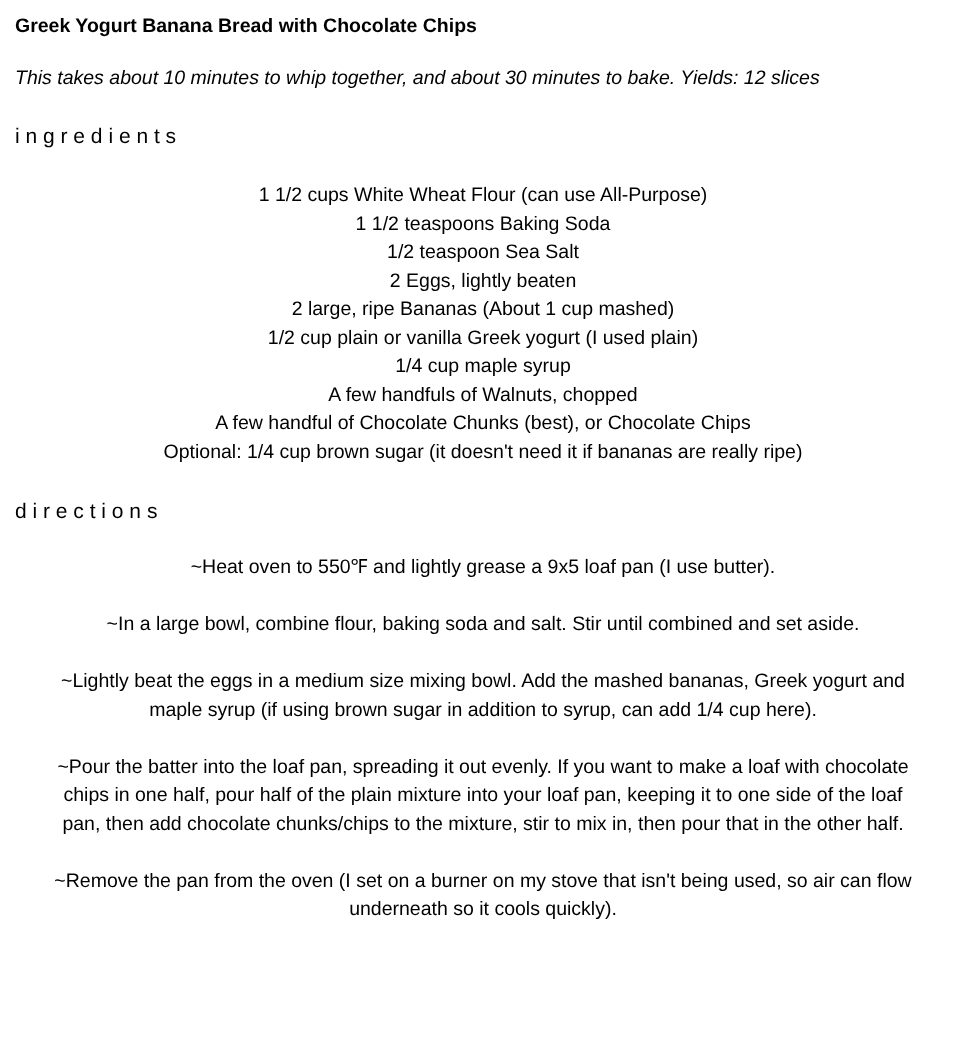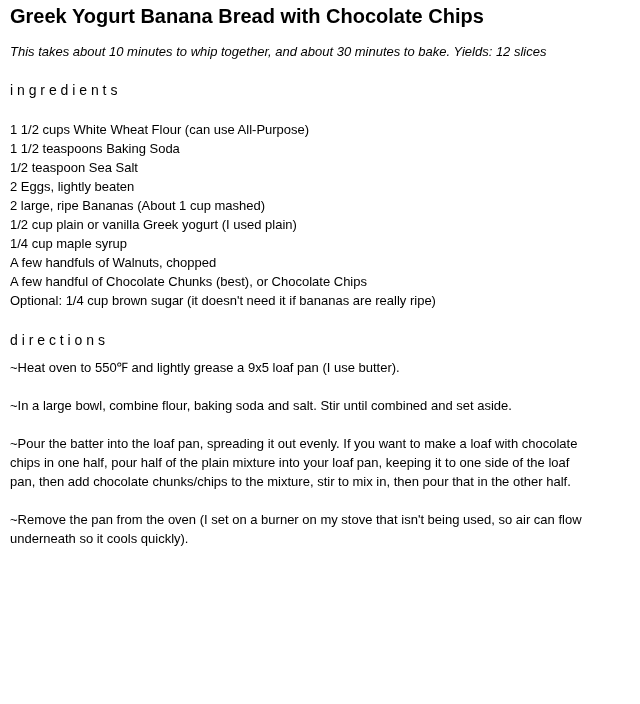--- a/index.html
+++ b/index.html
@@ -13,46 +13,47 @@
     overflow: hidden;
     font-family: "Liberation Sans", sans-serif;
     font-size: 13px;
     color: #000000;
     -webkit-font-smoothing: antialiased;
   }
   .page {
     padding: 7px 6px 0 10px;
   }
   .title {
-    font-size: 20px;
+    font-size: 13px;
     font-weight: bold;
     line-height: 19px;
     margin: 0 0 16px 0;
     white-space: pre;
   }
   .intro {
     font-style: italic;
     line-height: 19px;
     margin: 12px 0 20px 0;
     white-space: pre;
   }
   .section-heading {
     font-size: 14px;
     font-weight: normal;
     line-height: 19px;
     margin: 0 0 20px 0;
     white-space: pre;
   }
   .section-heading.directions {
-    margin-bottom: 8px;
+    margin-bottom: 18px;
   }
   .lines {
     white-space: pre;
     line-height: 19px;
     margin: 0;
+    text-align: center;
   }
   .ingredients-list {
     margin-bottom: 21px;
   }
   .step {
     margin-bottom: 19px;
   }
 </style>
 </head>
 <body>
@@ -75,20 +76,22 @@
 A few handfuls of Walnuts, chopped
 A few handful of Chocolate Chunks (best), or Chocolate Chips
 Optional: 1/4 cup brown sugar (it doesn't need it if bananas are really ripe)</div>
 
   <h2 class="section-heading directions">d i r e c t i o n s</h2>
 
   <p class="lines step">~Heat oven to 550℉ and lightly grease a 9x5 loaf pan (I use butter).</p>
 
   <p class="lines step">~In a large bowl, combine flour, baking soda and salt. Stir until combined and set aside.</p>
 
+  <p class="lines step">~Lightly beat the eggs in a medium size mixing bowl. Add the mashed bananas, Greek yogurt and
+maple syrup (if using brown sugar in addition to syrup, can add 1/4 cup here).</p>
 
 
   <p class="lines step">~Pour the batter into the loaf pan, spreading it out evenly. If you want to make a loaf with chocolate
 chips in one half, pour half of the plain mixture into your loaf pan, keeping it to one side of the loaf
 pan, then add chocolate chunks/chips to the mixture, stir to mix in, then pour that in the other half.</p>
 
 
   <p class="lines step">~Remove the pan from the oven (I set on a burner on my stove that isn't being used, so air can flow
 underneath so it cools quickly).</p>
 

